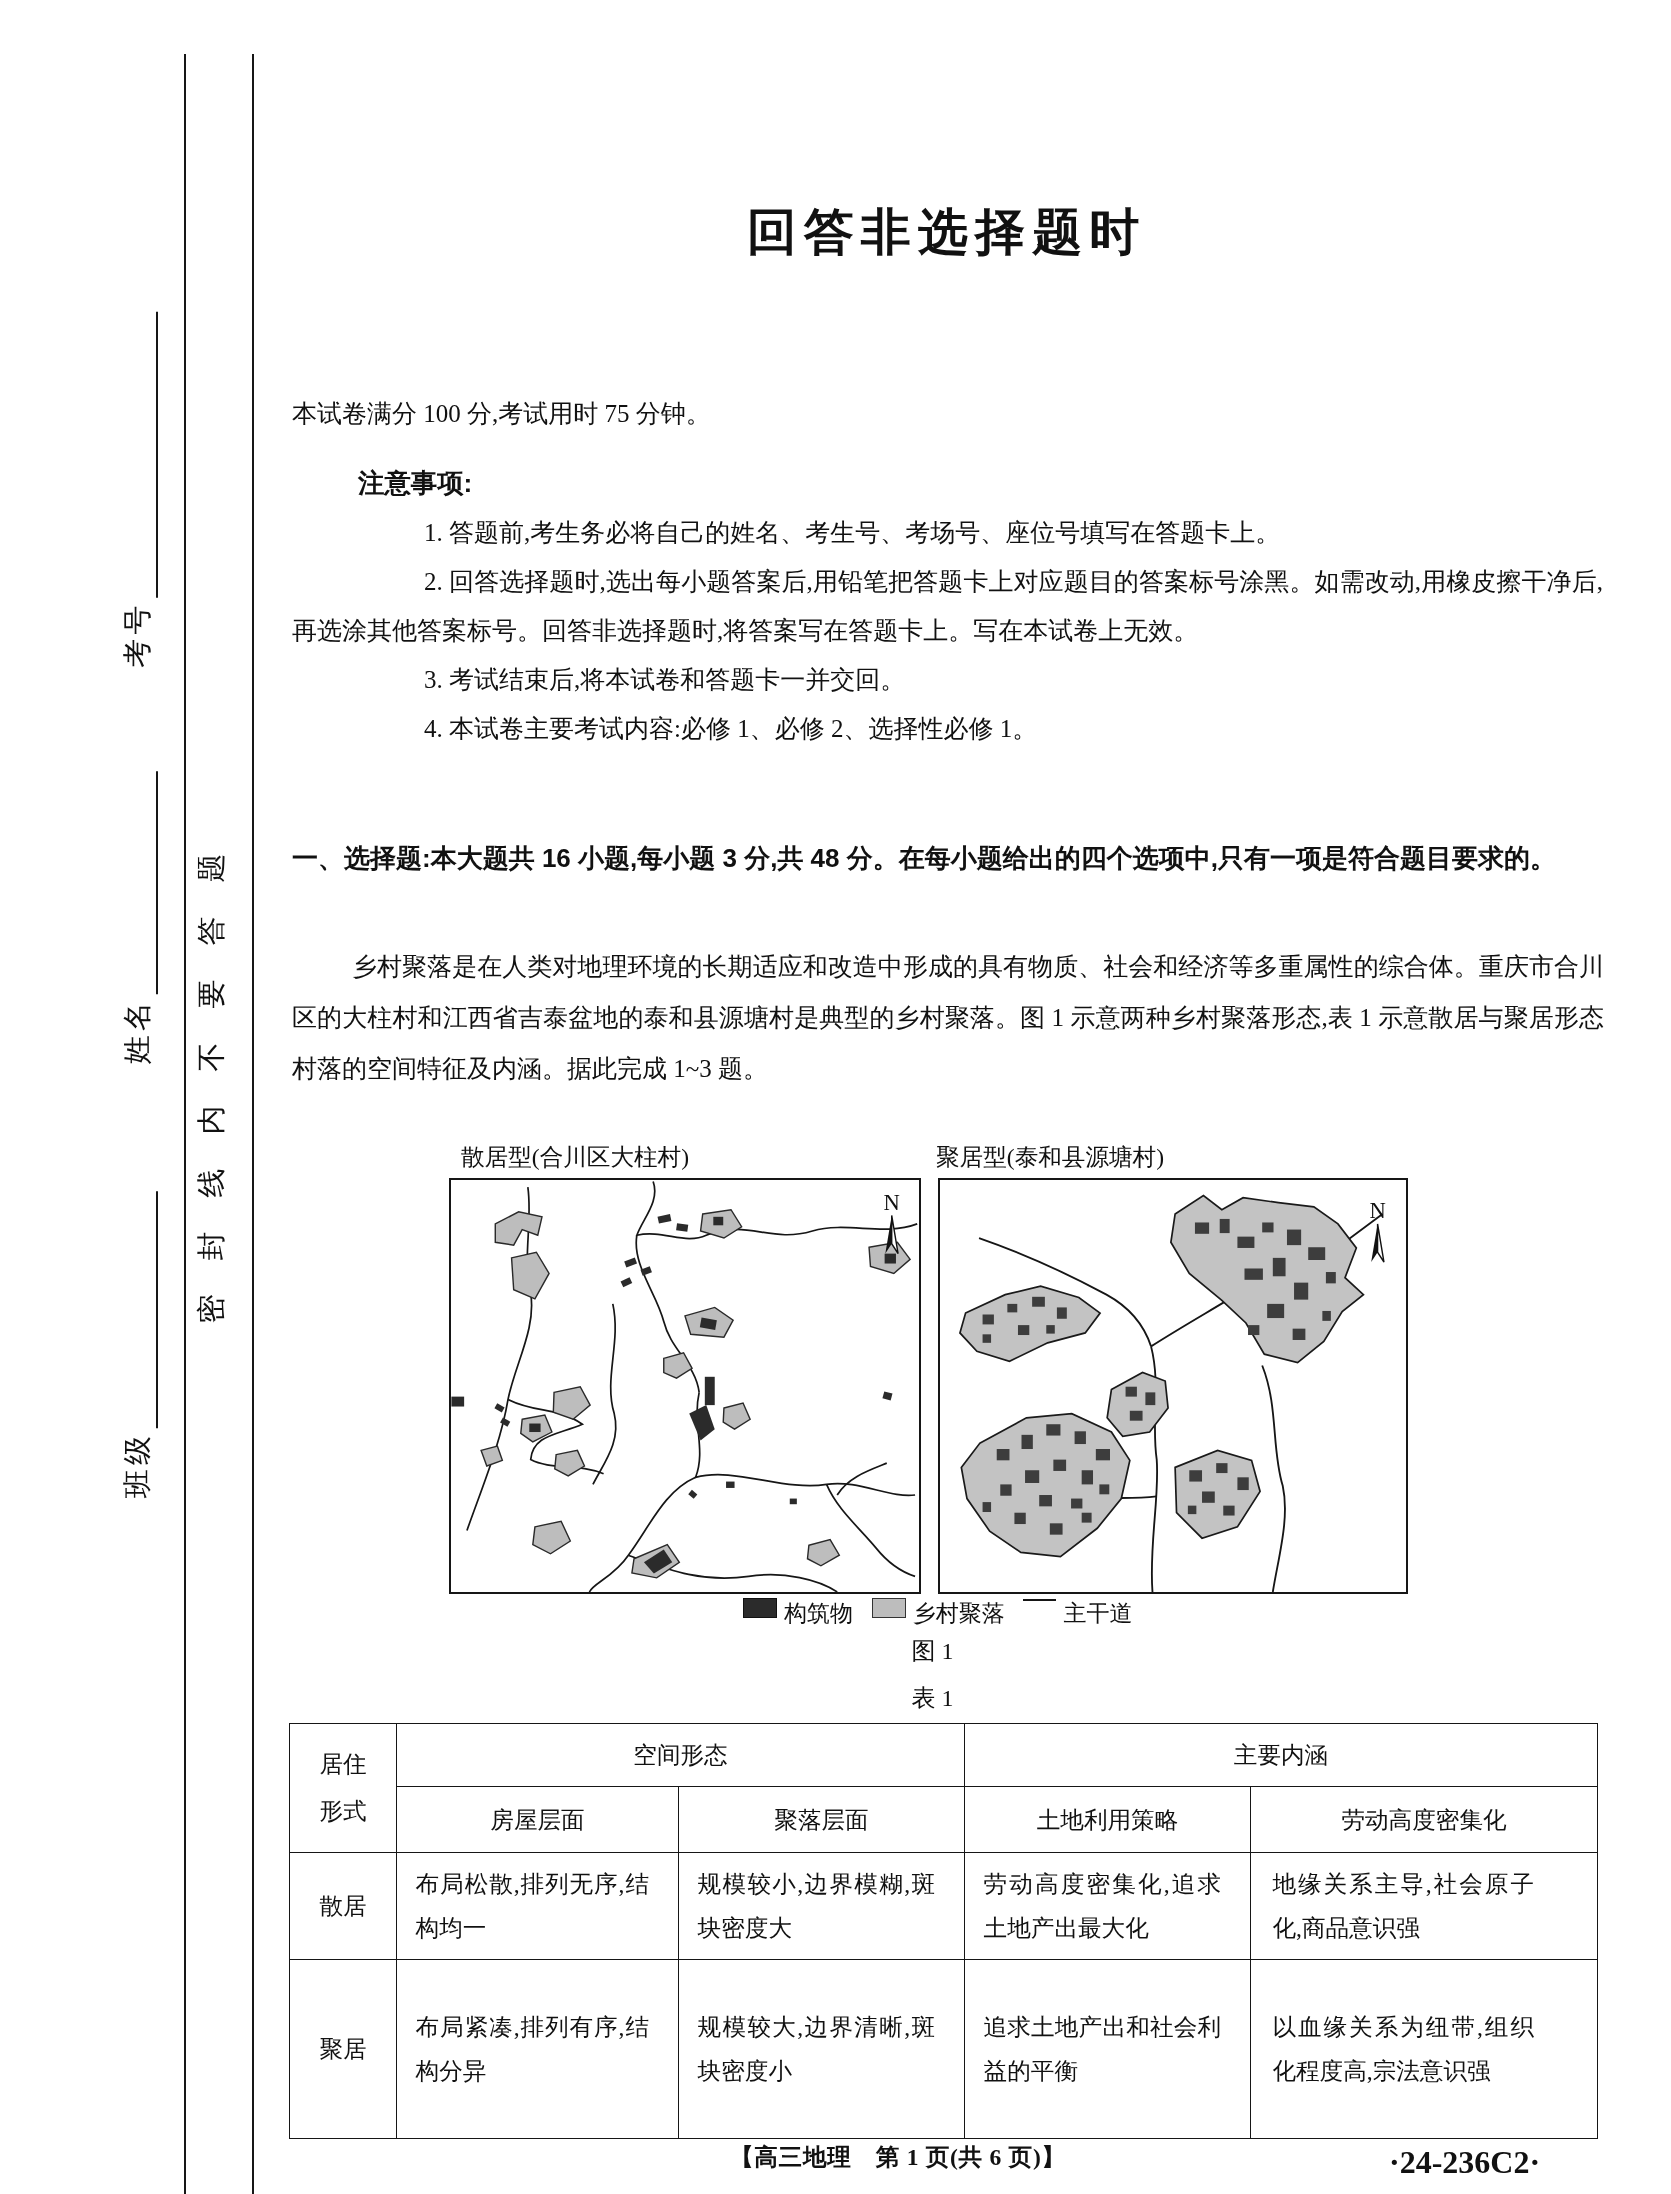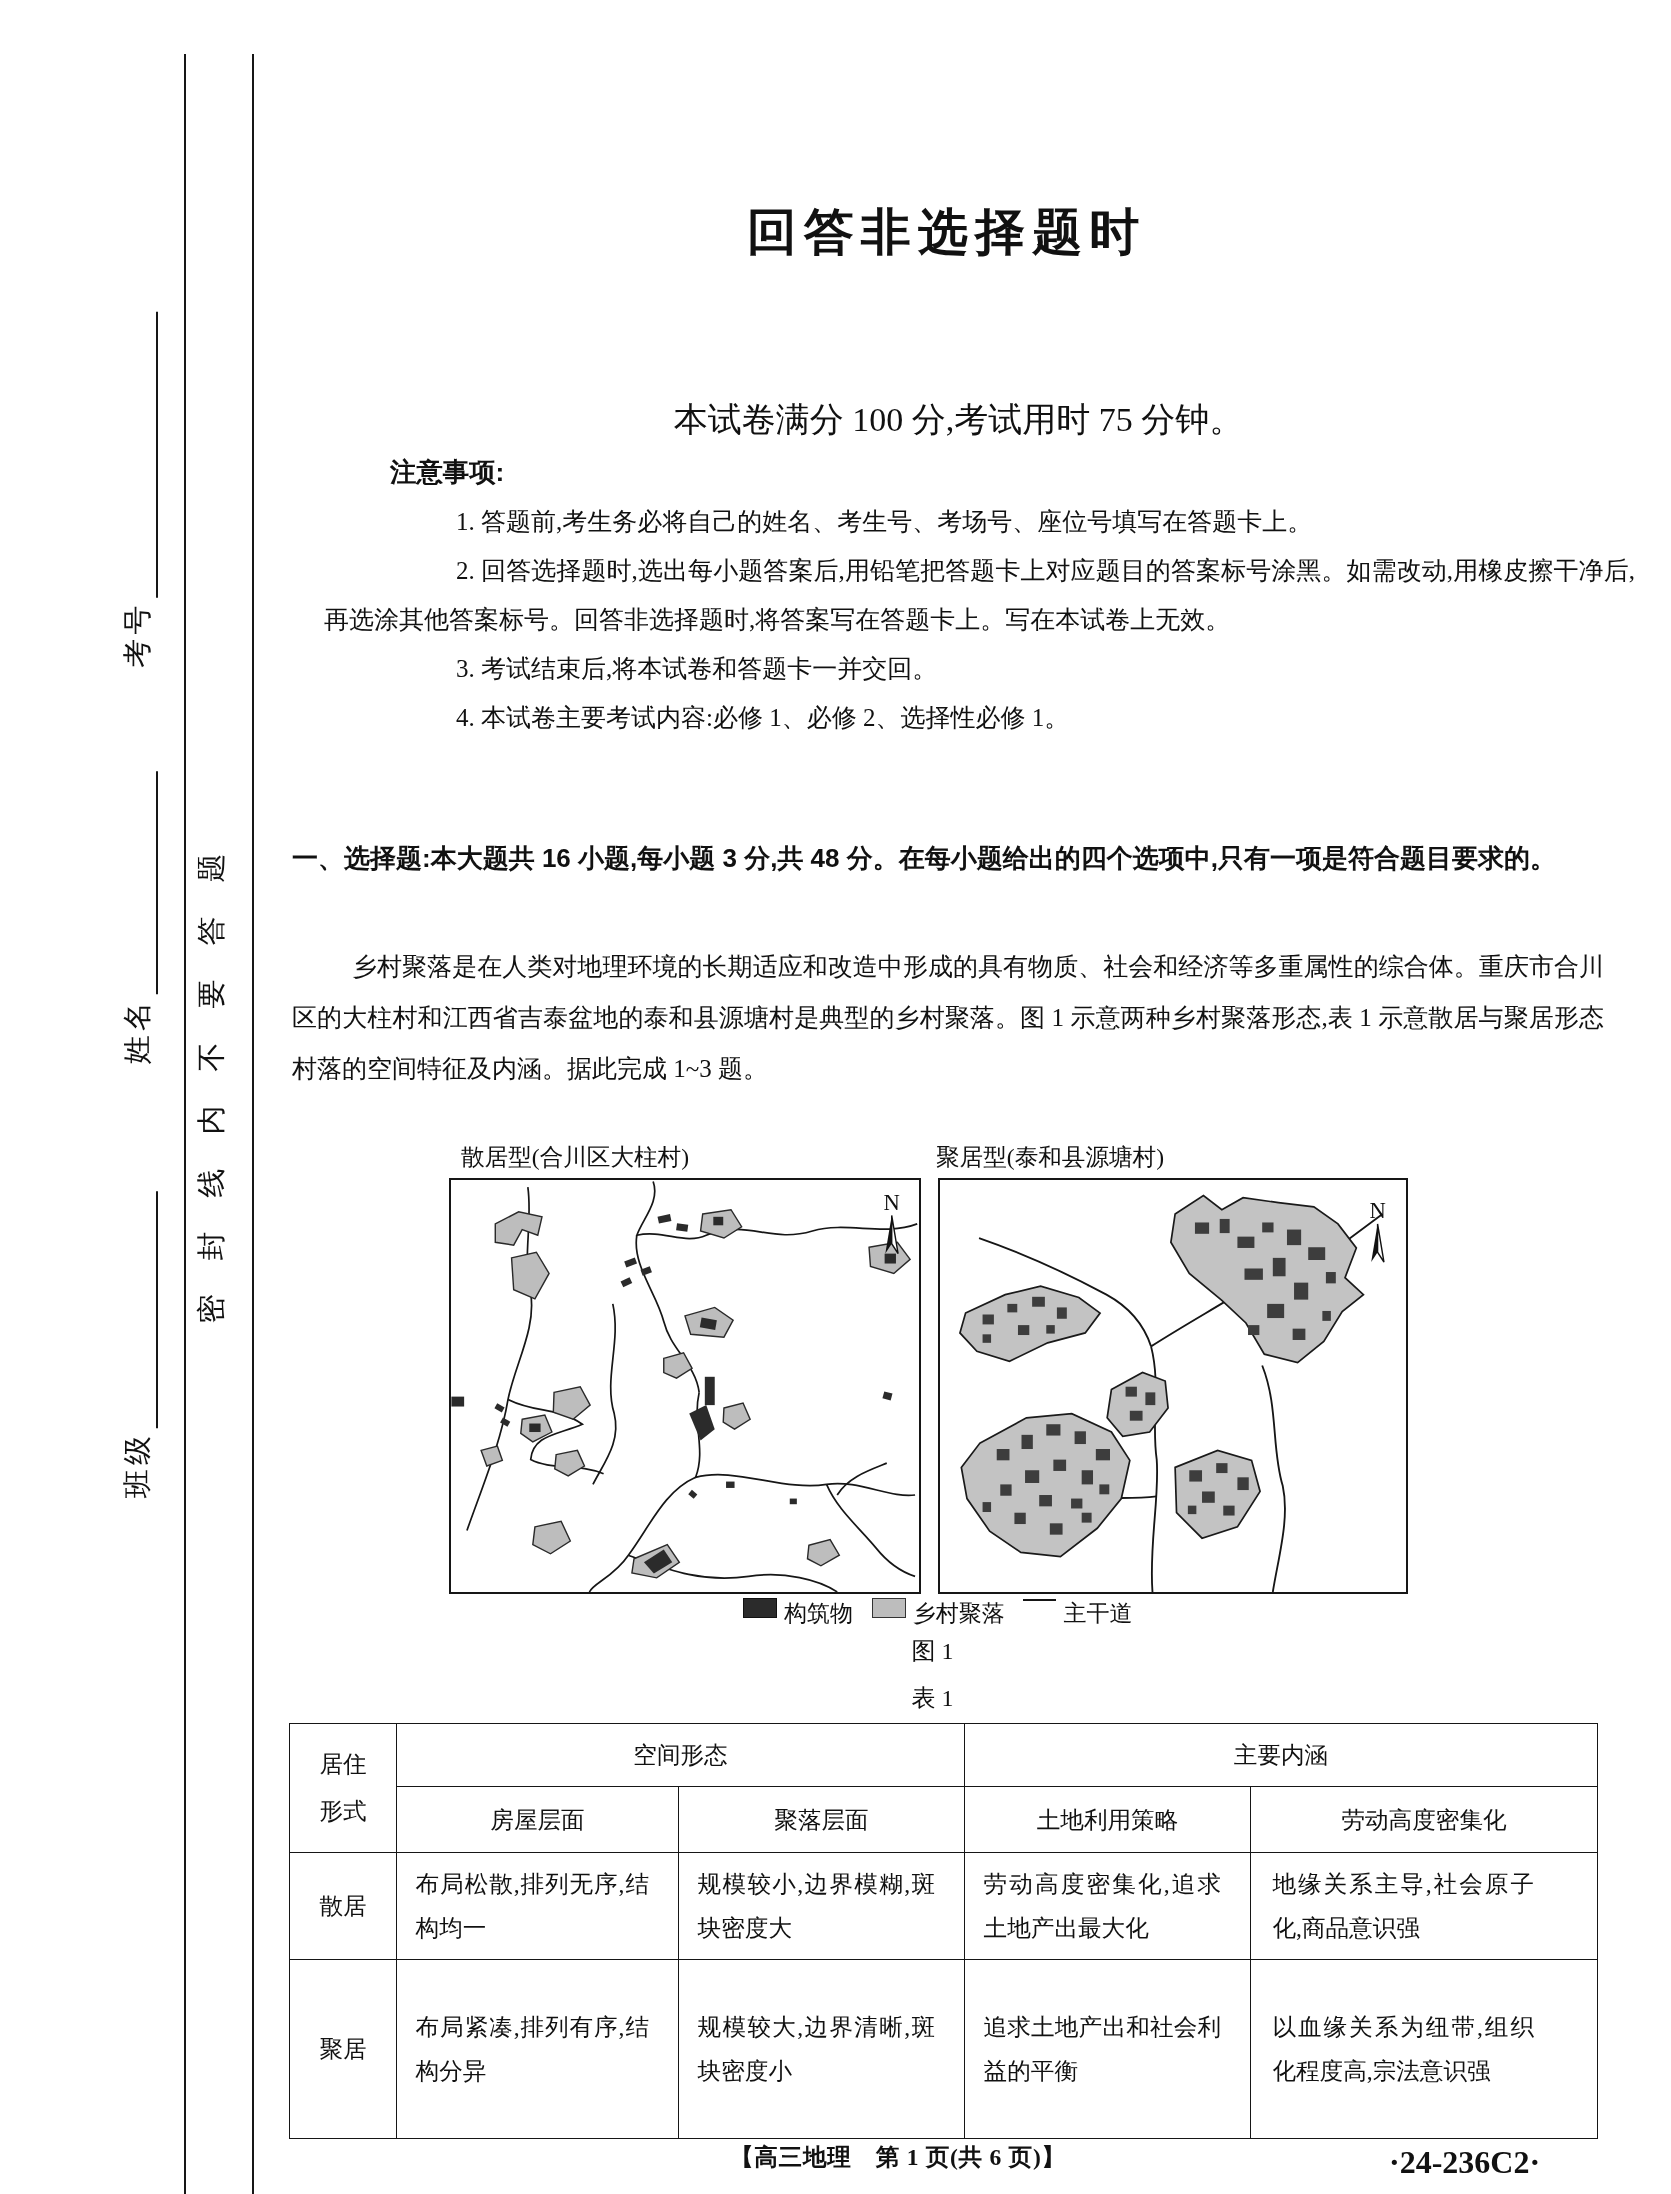--- a/index.html
+++ b/index.html
@@ -22,23 +22,23 @@
   .seal-char {
     position:absolute; left:212px; transform:translate(-50%,-50%) rotate(-90deg);
     font-size:29px;
   }
   
   .title {
     position:absolute; left:292px; top:199px; width:1309px; text-align:center;
     font-size:50px; font-weight:bold; letter-spacing:7.1px;
   }
   .subtitle {
-    position:absolute; left:304px; top:397px; width:1309px; text-align:center; font-size:34px;
-  }
-  .notes { position:absolute; left:292px; top:448px; width:1311px; font-size:25px; line-height:49px;margin-left:32px; }
+    position:absolute; left:292px; top:397px; width:1309px; font-size:25px;
+  }
+  .notes { position:absolute; left:292px; top:459px; width:1311px; font-size:25px; line-height:49px; }
   .notes .heading { font-weight:bold; font-size:26.4px; text-indent:66px; font-family:"Liberation Sans","DejaVu Sans",sans-serif; }
   .note-item { text-indent:132px; text-align:justify; }
   .section-header {
     position:absolute; left:292px; top:833px; width:1312px;
     font-weight:bold; font-size:26px; line-height:50px; text-align:justify;
     padding-left:50px; text-indent:-50px;
     font-family:"Liberation Sans","DejaVu Sans",sans-serif;
   }
   .intro {
     position:absolute; left:292px; top:941px; width:1312px;

